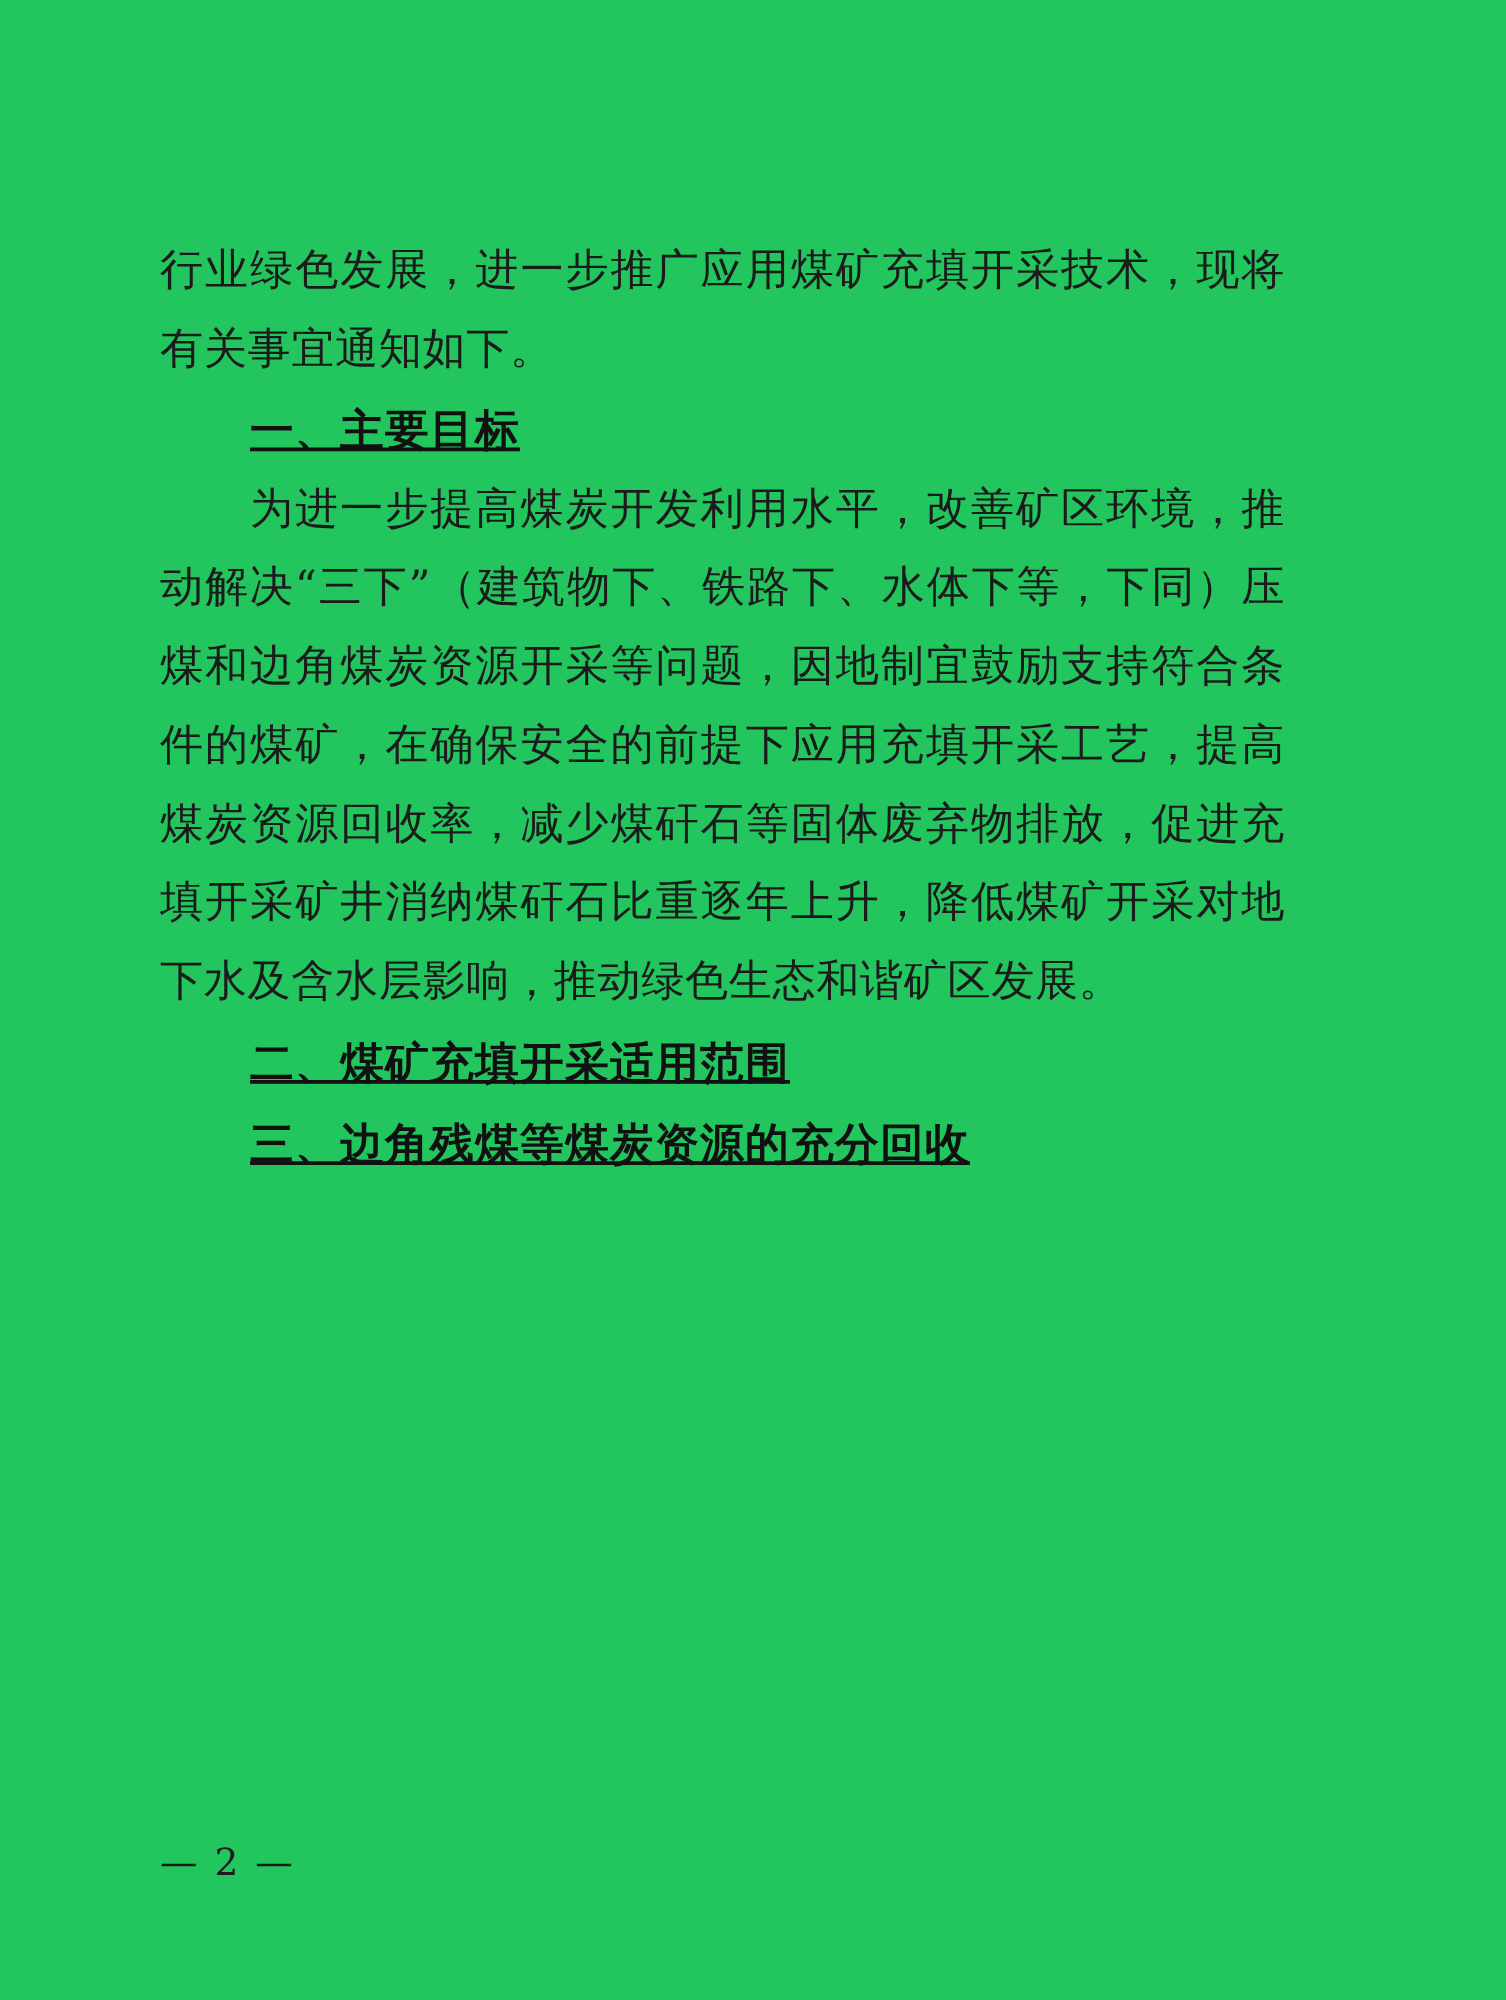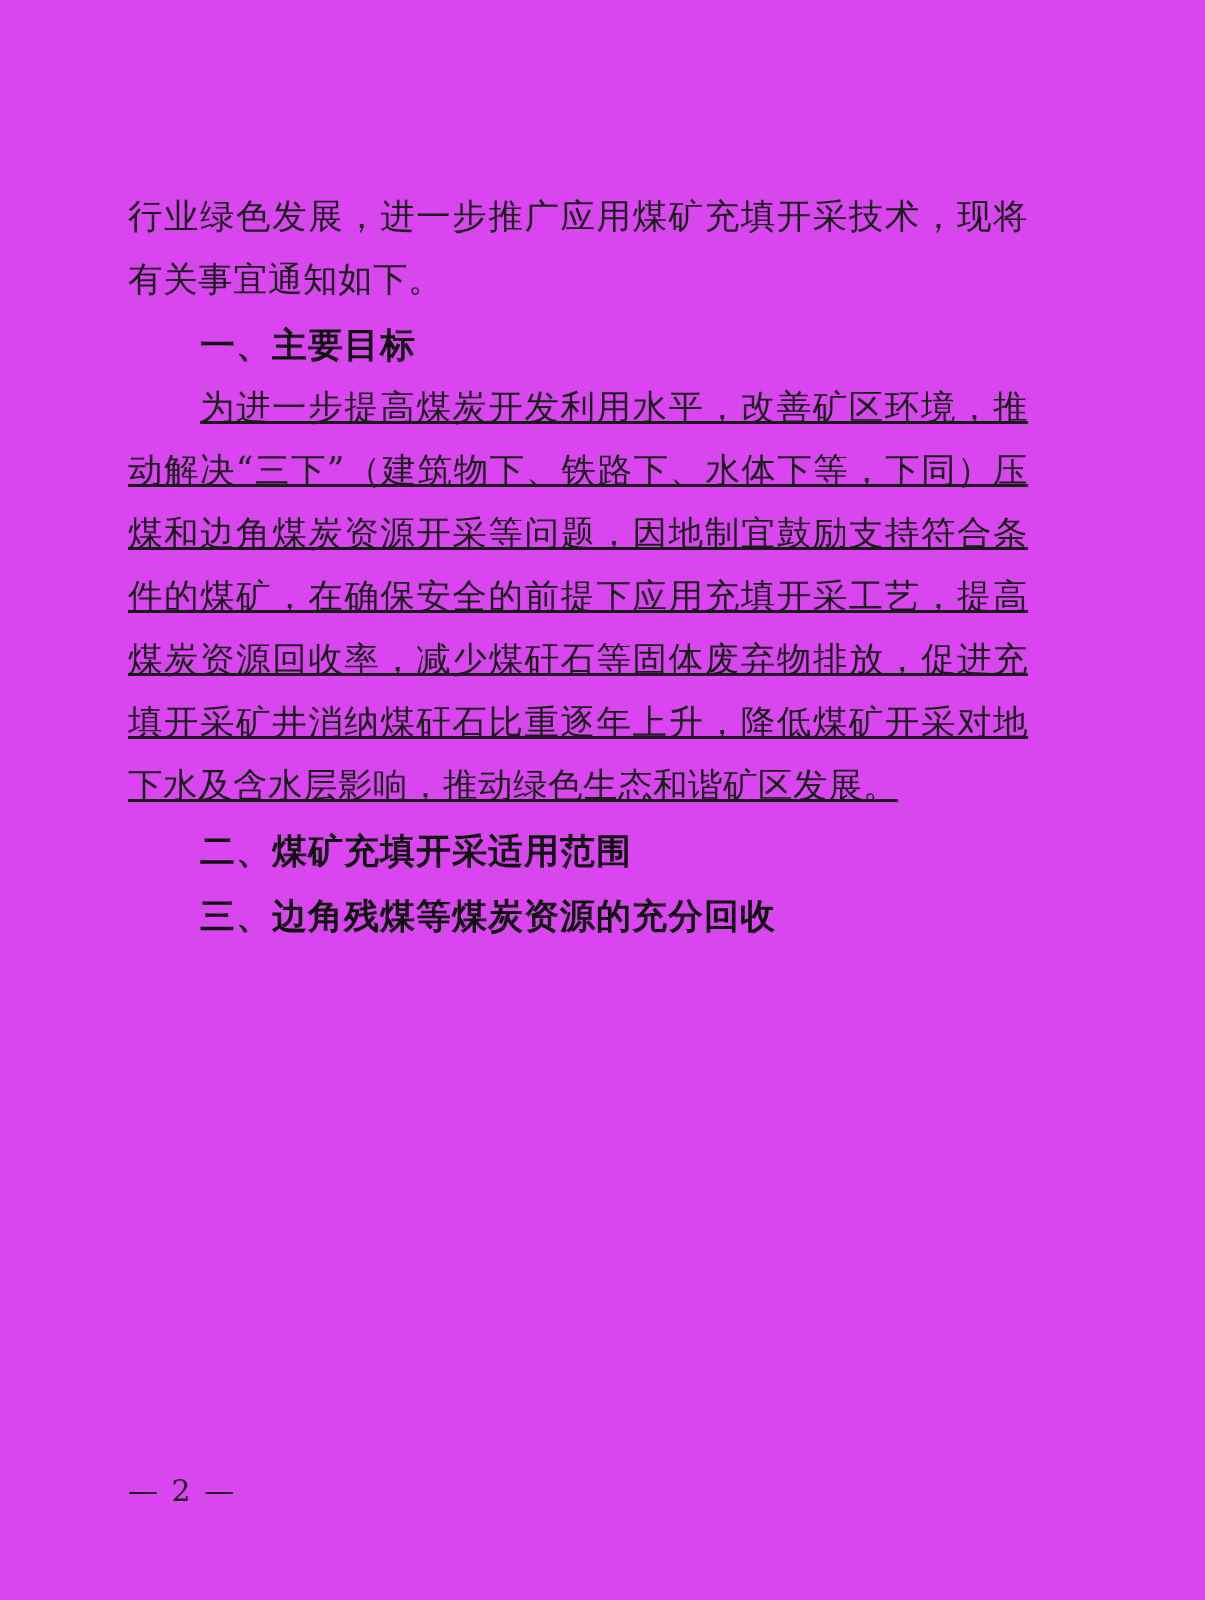--- a/index.html
+++ b/index.html
@@ -11,51 +11,51 @@
     width: 1205px;
     height: 1600px;
     position: relative;
     font-family: "DejaVu Serif", "Liberation Serif", serif;
     color: #1a1a1a;
     overflow: hidden;
   }
   .page {
     position: absolute;
     inset: 0;
-    background: #d946ef;
+    background: #22c55e;
     padding: 0;
   }
   .content {
     position: absolute;
     left: 128px;
     top: 185px;
     width: 900px;
   }
   .para {
     font-size: 34.5px;
     line-height: 63px;
     letter-spacing: 0.5px;
     text-align: justify;
     text-justify: inter-character;
     margin: 0 0 2px 0;
     color: #1b1b1b;
     font-weight: 400;
   }
   .para.indent {
     text-indent: 72px;
-    text-decoration: underline;
   }
   .heading {
     font-size: 35px;
     line-height: 63px;
     letter-spacing: 1px;
     margin: 2px 0 0 0;
     text-indent: 72px;
     font-weight: 700;
     color: #111;
+    text-decoration: underline;
   }
   .sub-lead {
     font-weight: 700;
   }
   .footer {
     position: absolute;
     left: 128px;
     bottom: 92px;
     font-size: 30px;
     letter-spacing: 2px;

